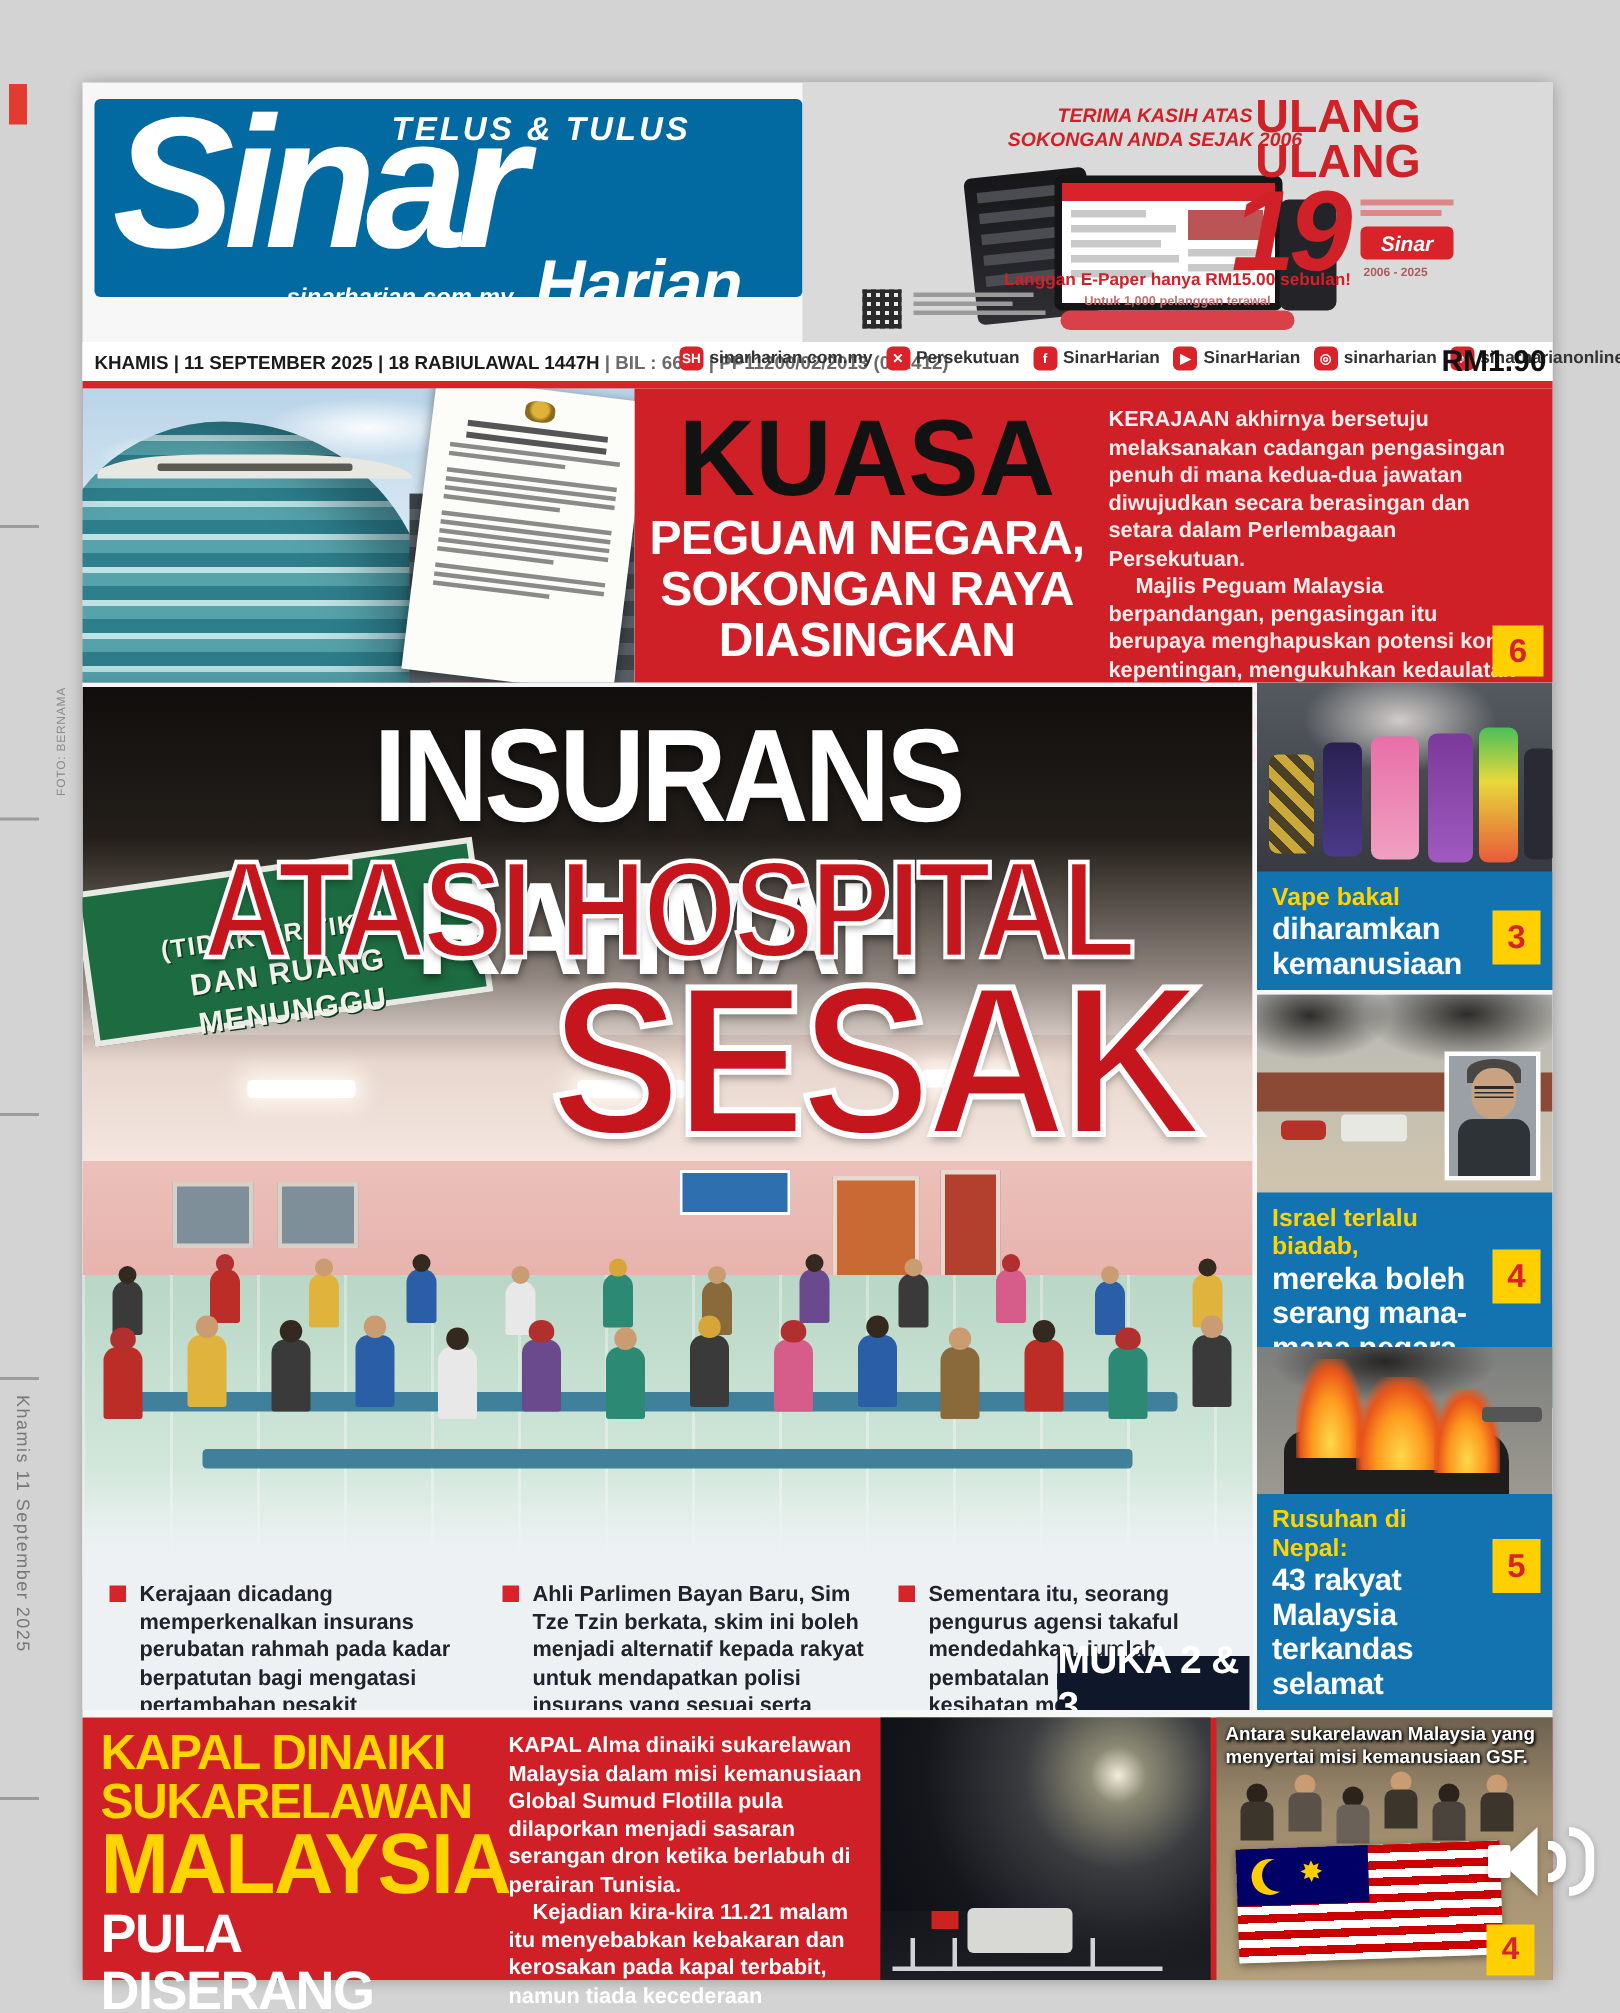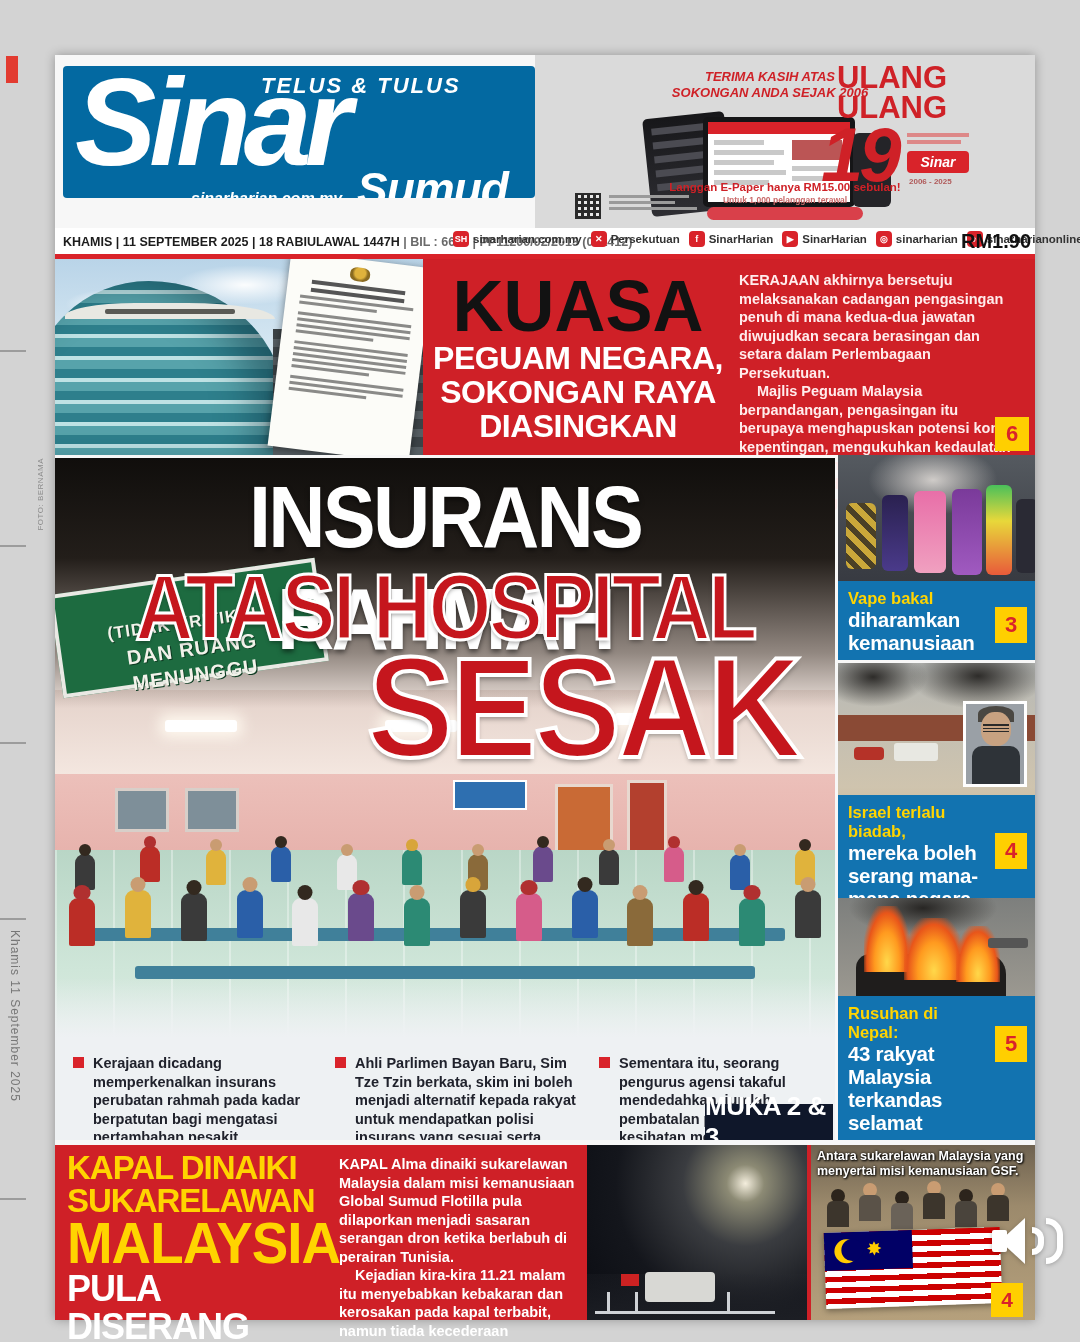--- a/index.html
+++ b/index.html
@@ -257,21 +257,21 @@
   <div class="tick" style="top:1198px"></div>
   <div class="vdate">Khamis 11 September 2025</div>
   <div class="photo-credit">FOTO: BERNAMA</div>
 
   <div id="page">
 
     <div class="masthead">
       <div class="mh-tagline">TELUS &amp; TULUS</div>
       <div class="mh-logo">Sinar</div>
       <div class="mh-url">sinarharian.com.my</div>
-      <div class="mh-sub">Sumud</div>
+      <div class="mh-sub">Harian</div>
     </div>
 
     <div class="ad">
       <div class="ad-thanks">
         <span>TERIMA KASIH ATAS</span><br>
         <span>SOKONGAN ANDA SEJAK 2006</span>
       </div>
       <div class="dev dev-t1">
           <i style="top:10px"></i>
           <i style="top:24px"></i>

